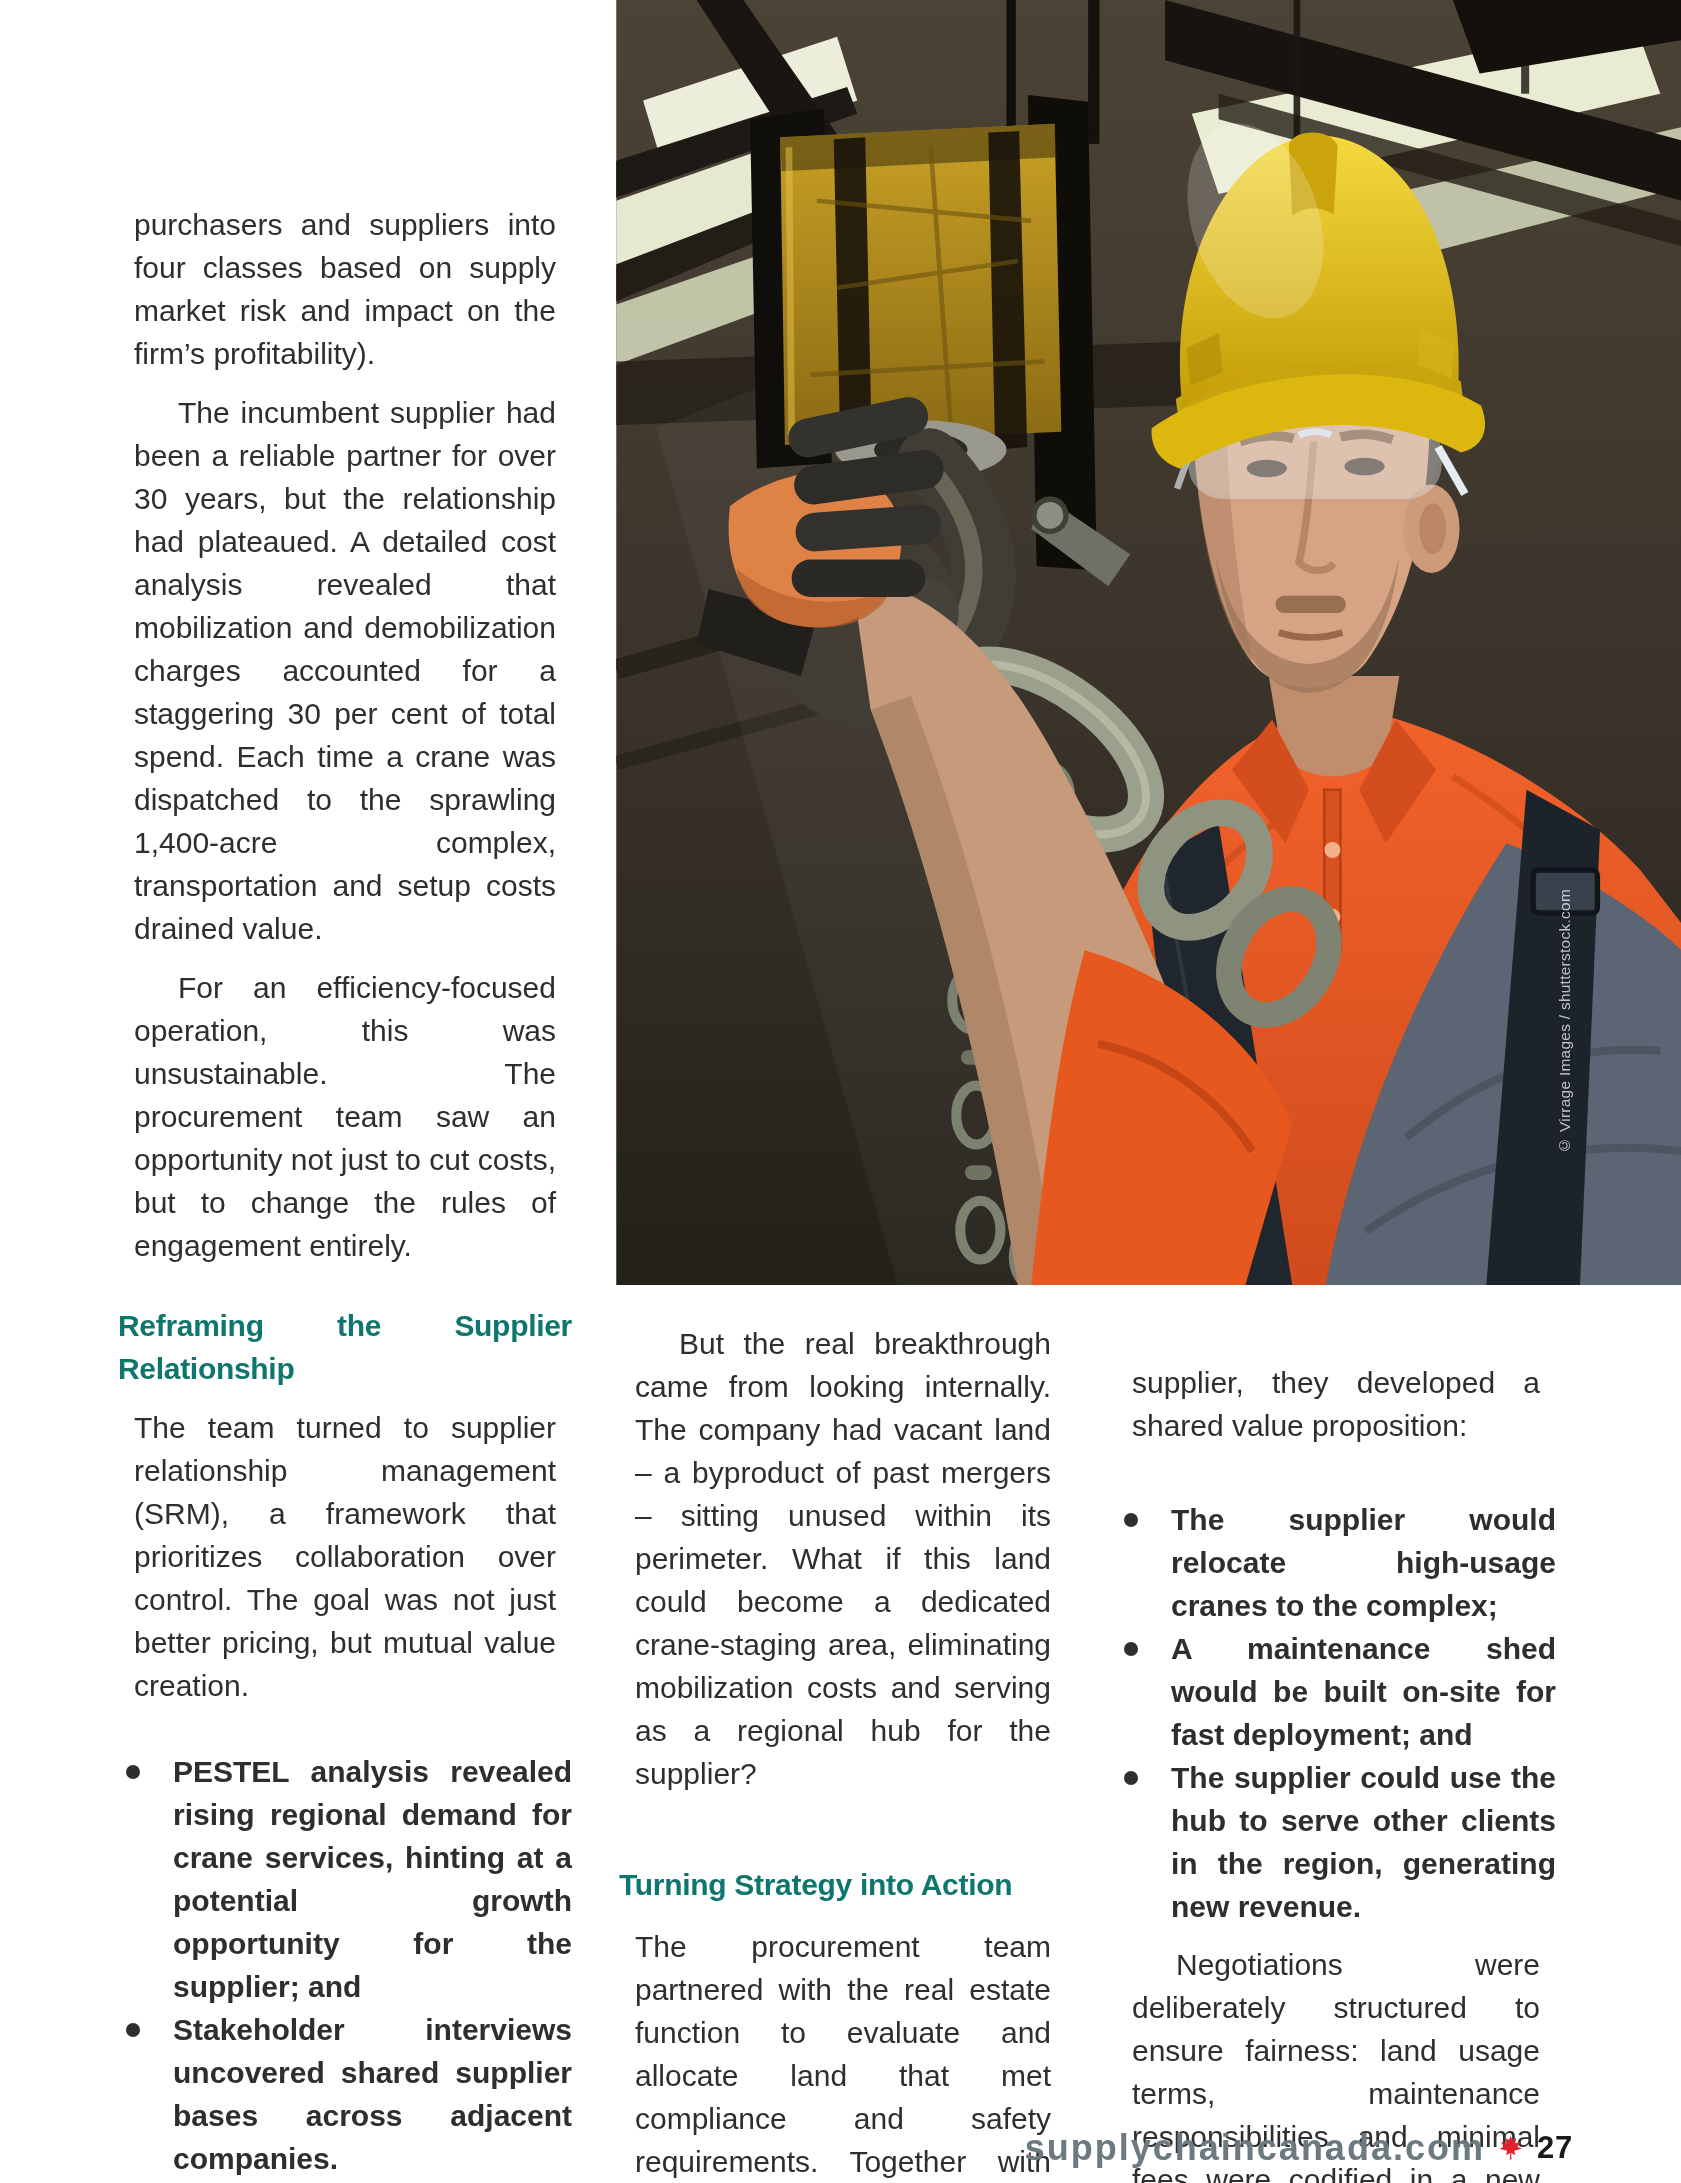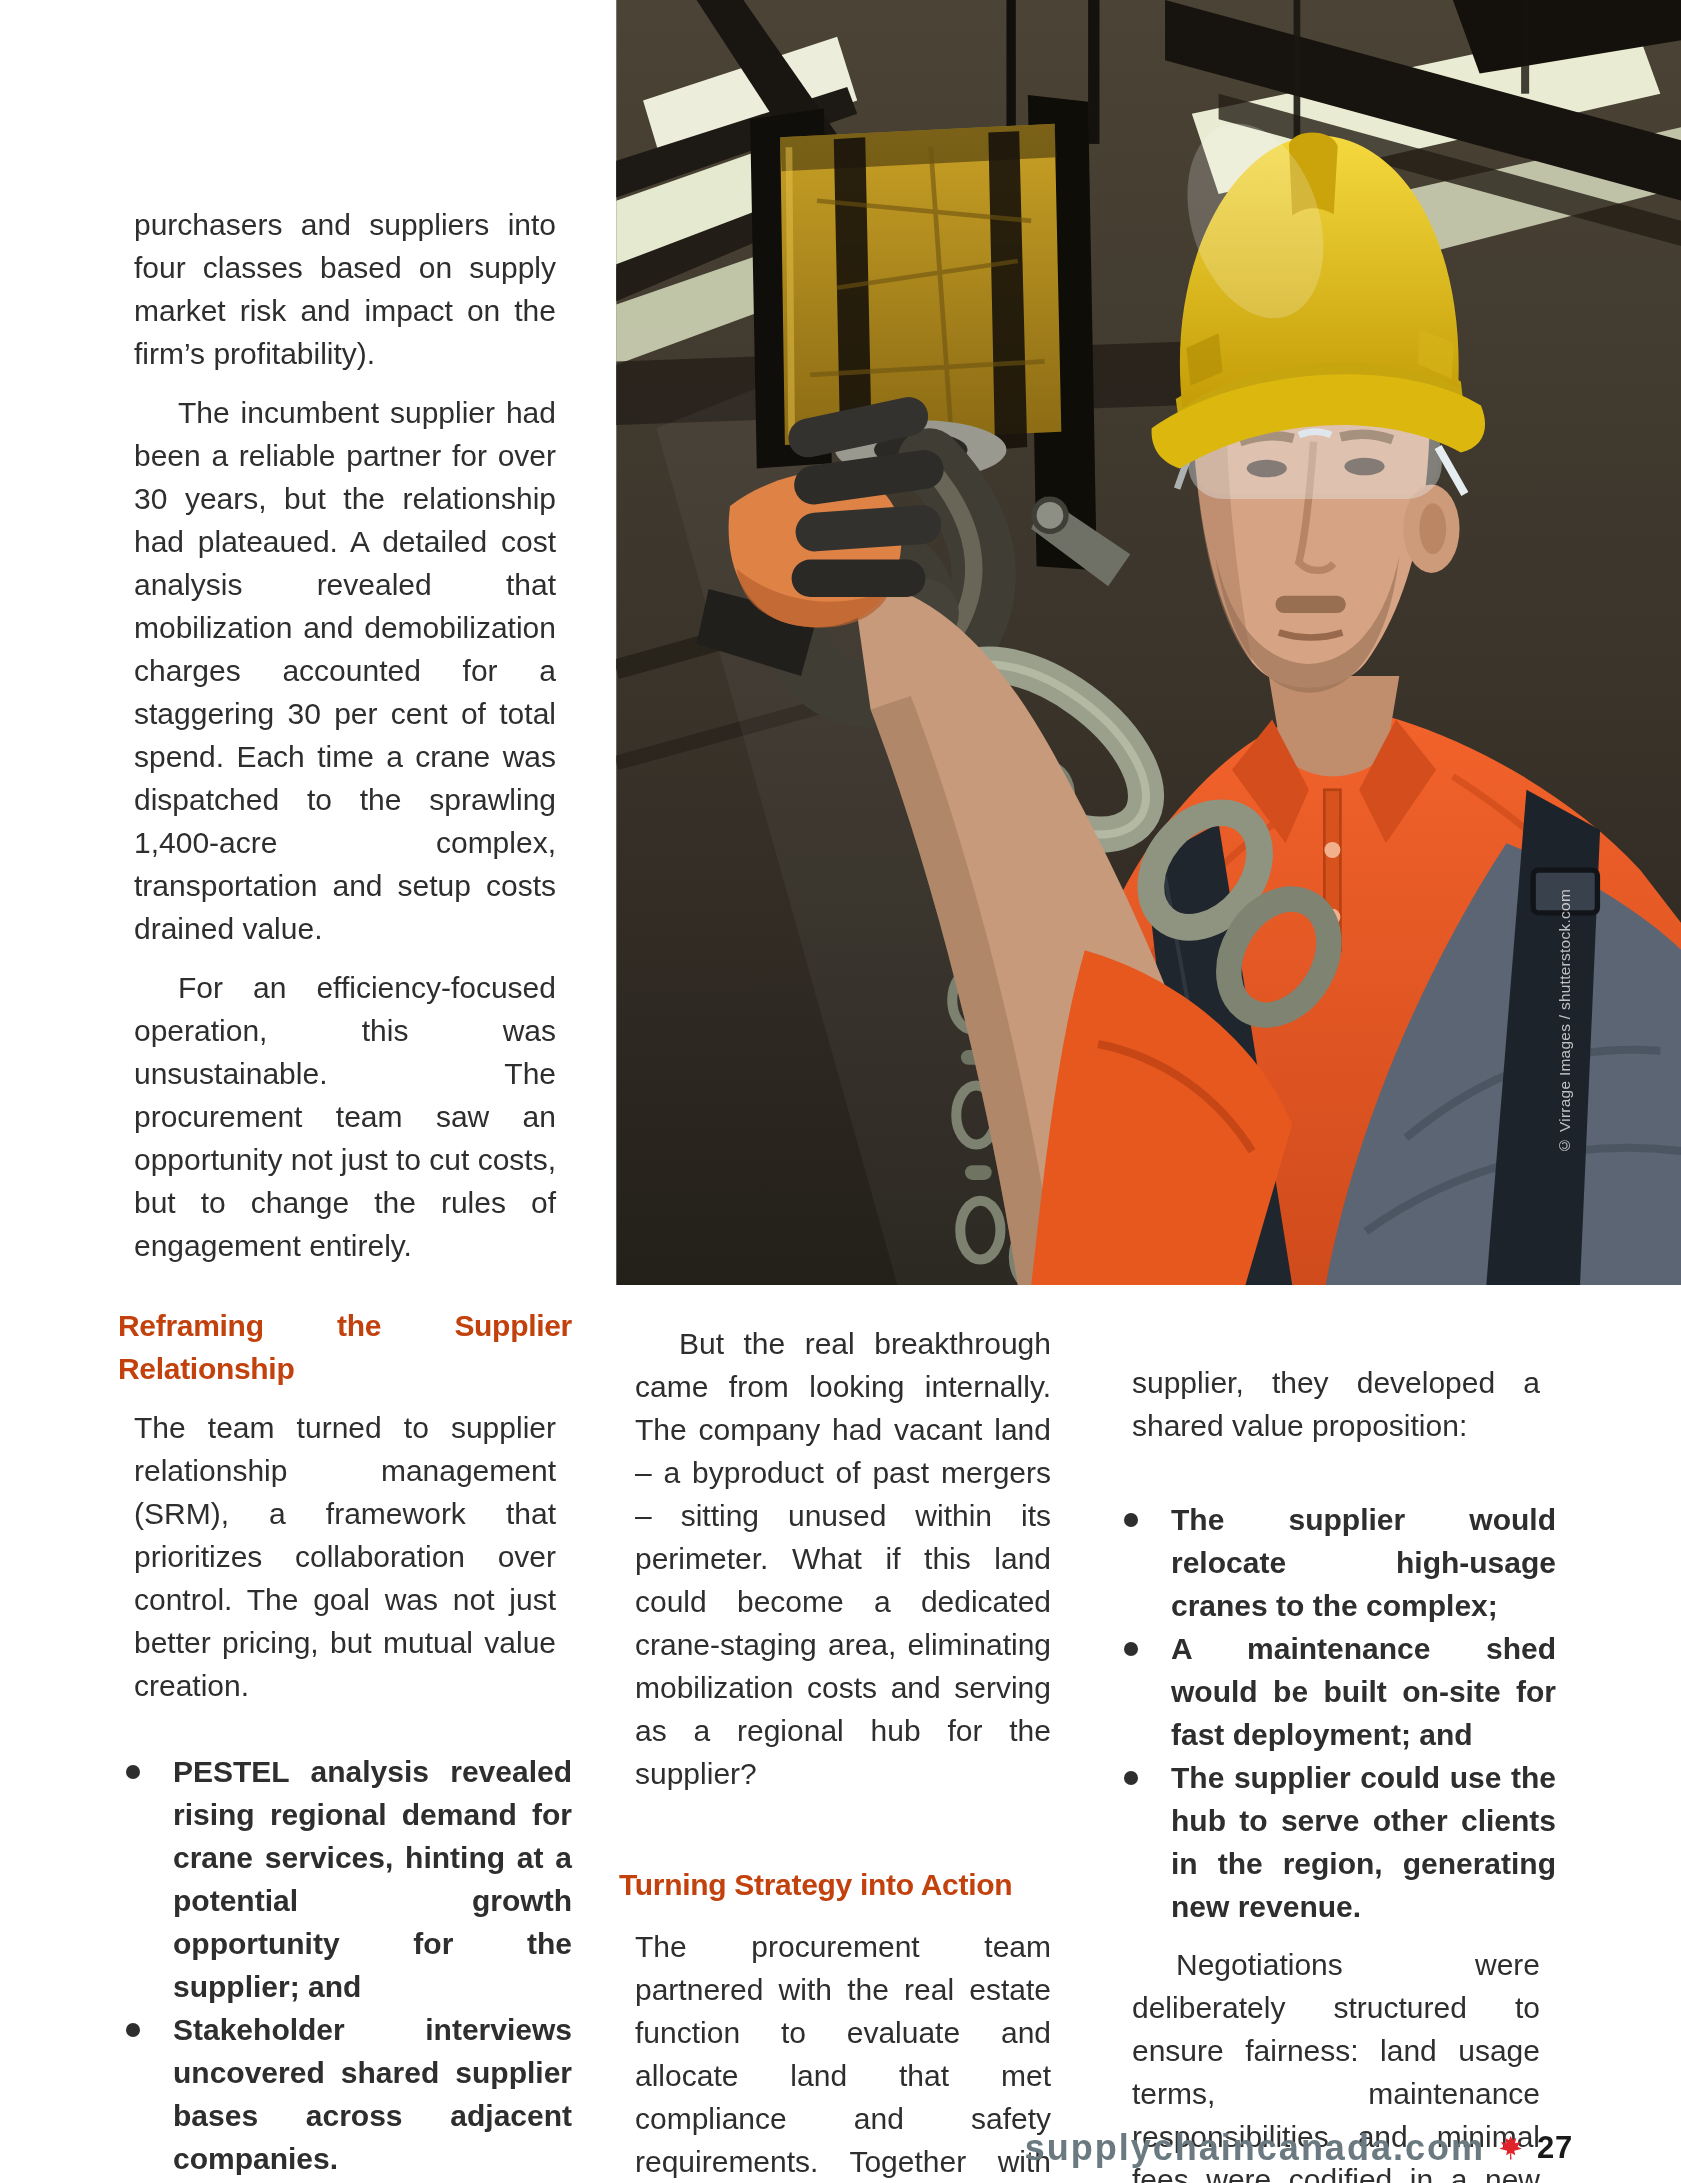--- a/index.html
+++ b/index.html
@@ -3,21 +3,21 @@
 <meta charset="utf-8">
 <style>
   html,body{margin:0;padding:0;background:#9a9a9a;}
   .page{position:relative;width:1681px;height:2183px;background:#ffffff;overflow:hidden;
         font-family:"Liberation Sans",sans-serif;}
 
   
   .col{position:absolute;font-size:30px;line-height:43px;color:#2e2e2e;text-align:justify;}
   .col p{margin:16px;}
   .col p.ind{text-indent:44px;}
-  .col h2{font-size:30px;line-height:43px;margin:0;color:#c2410c;letter-spacing:-0.3px;}
+  .col h2{font-size:30px;line-height:43px;margin:0;color:#0f766e;letter-spacing:-0.3px;}
   .col1{left:118px;top:187px;width:454px;}
   .col2{left:619px;top:1306px;width:448px;}
   .col3{left:1116px;top:1345px;width:440px;}
   .col1 h2{margin-top:37px;}
   .col2 h2{margin-top:68px;margin-bottom:19px;white-space:nowrap;}
   ul.blist{list-style:none;margin:43px 0 0 0;padding:0;}
   ul.blist li{position:relative;padding-left:55px;font-weight:bold;}
   ul.blist li::before{content:"";position:absolute;left:8px;top:14.7px;width:14px;height:14px;
                       border-radius:50%;background:#2e2e2e;}
   .col3 ul.blist{margin-top:51px;}

